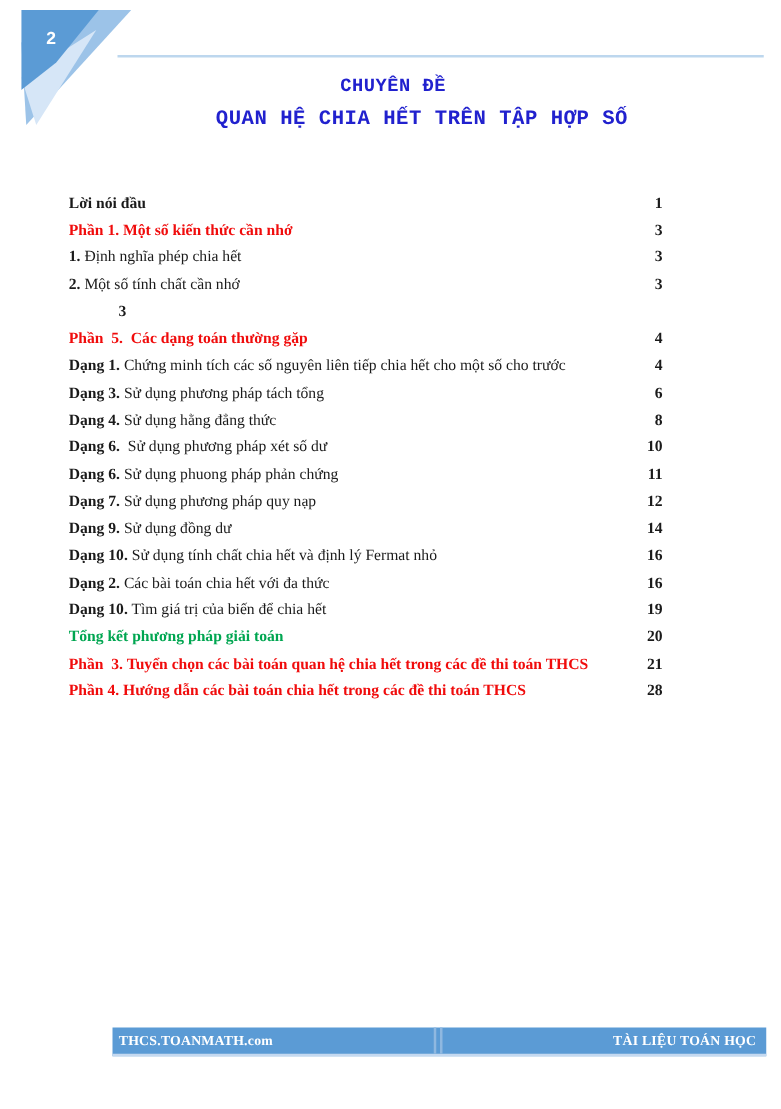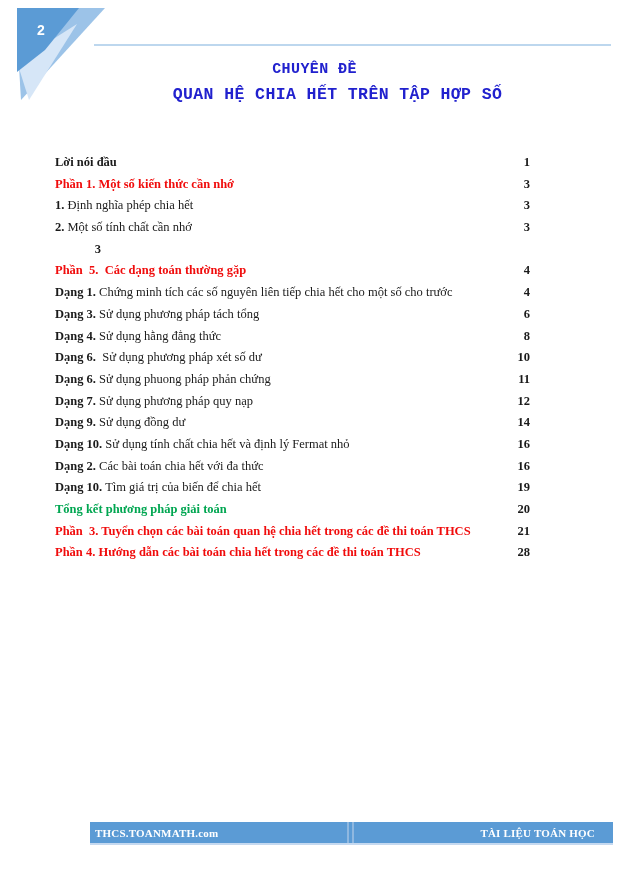--- a/index.html
+++ b/index.html
@@ -99,21 +99,21 @@
     font-weight: bold;
     font-size: 11px;
     padding-left: 5px;
     letter-spacing: 0.2px;
   }
   .footer-right {
     margin-left: auto;
     color: #ffffff;
     font-weight: bold;
     font-size: 11px;
-    padding-right: 18px;
+    padding-right: 8px;
     letter-spacing: 0.2px;
   }
   .footer-divider {
     position: absolute;
     top: 0;
     height: 100%;
     width: 2px;
     background: #8fb8e0;
   }
   .footer-divider.d1 { left: 257px; }

